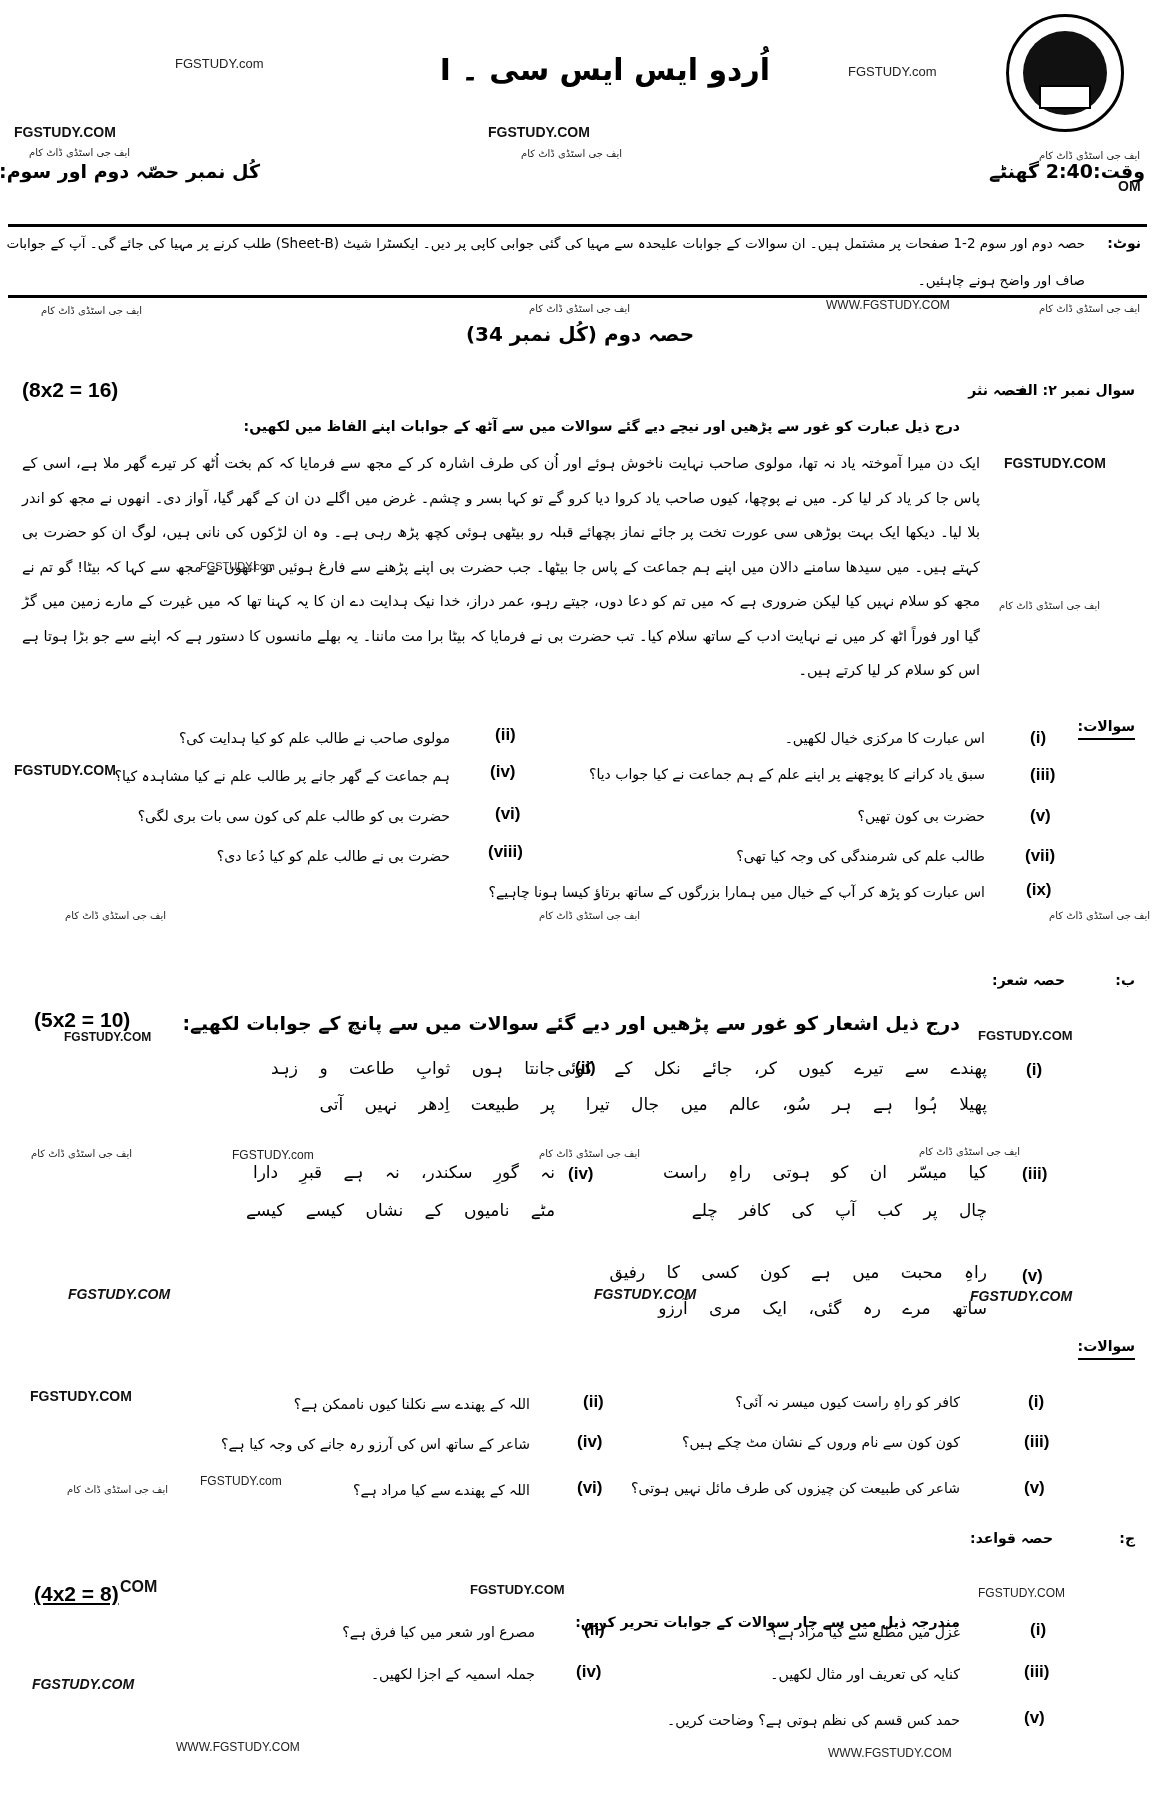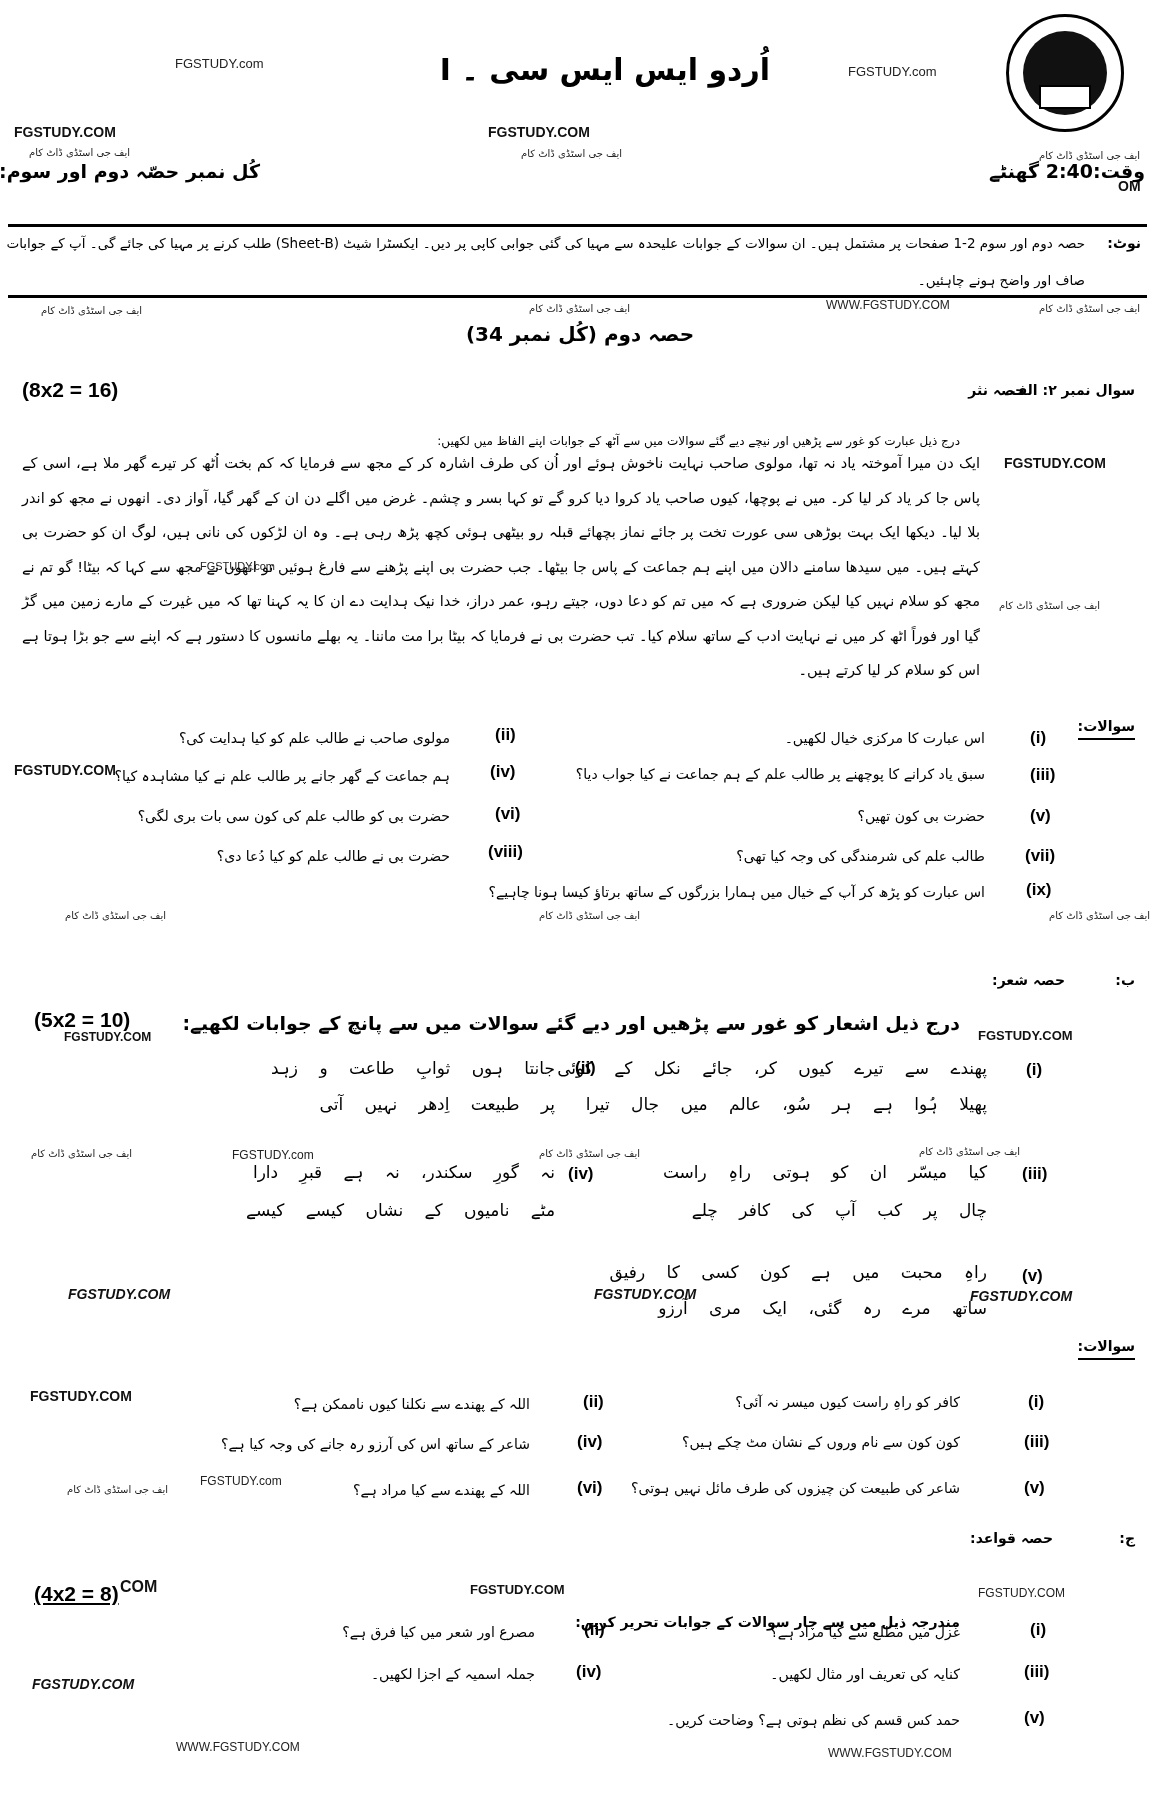--- a/index.html
+++ b/index.html
@@ -67,38 +67,38 @@
 <div class="abs wm-ur" style="left:22px;top:305px;width:120px;">ایف جی اسٹڈی ڈاٹ کام</div>
 <div class="abs wm-ur" style="left:510px;top:303px;width:120px;">ایف جی اسٹڈی ڈاٹ کام</div>
 <div class="abs wm" style="left:826px;top:298px;font-size:12px;">WWW.FGSTUDY.COM</div>
 <div class="abs wm-ur" style="left:1010px;top:303px;width:130px;">ایف جی اسٹڈی ڈاٹ کام</div>
 
 <div class="abs ur" style="left:420px;top:322px;width:320px;text-align:center;font-size:20px;font-weight:bold;">حصہ دوم (کُل نمبر 34)</div>
 
 <div class="abs marks" style="left:22px;top:378px;">(8x2 = 16)</div>
 <div class="abs ur" style="right:20px;top:382px;font-size:14px;font-weight:bold;">سوال نمبر ۲: الف۔</div>
 <div class="abs ur" style="right:130px;top:382px;font-size:14px;font-weight:bold;">حصہ نثر</div>
-<div class="abs ur" style="right:195px;top:418px;font-size:12px;font-weight:normal;margin-top:16px;">درج ذیل عبارت کو غور سے پڑھیں اور نیچے دیے گئے سوالات میں سے آٹھ کے جوابات اپنے الفاظ میں لکھیں:</div>
+<div class="abs ur" style="right:195px;top:418px;font-size:14px;font-weight:bold;">درج ذیل عبارت کو غور سے پڑھیں اور نیچے دیے گئے سوالات میں سے آٹھ کے جوابات اپنے الفاظ میں لکھیں:</div>
 
 <div class="abs wmb" style="left:1004px;top:455px;">FGSTUDY.COM</div>
 <div class="abs wm-ur" style="left:1000px;top:600px;width:100px;">ایف جی اسٹڈی ڈاٹ کام</div>
 <div class="abs wm" style="left:200px;top:560px;font-size:11px;">FGSTUDY.com</div>
 
 <div class="abs para" style="left:22px;top:446px;width:958px;">ایک دن میرا آموختہ یاد نہ تھا، مولوی صاحب نہایت ناخوش ہوئے اور اُن کی طرف اشارہ کر کے مجھ سے فرمایا کہ کم بخت اُٹھ کر تیرے گھر ملا ہے، اسی کے پاس جا کر یاد کر لیا کر۔ میں نے پوچھا، کیوں صاحب یاد کروا دیا کرو گے تو کہا بسر و چشم۔ غرض میں اگلے دن ان کے گھر گیا، آواز دی۔ انھوں نے مجھ کو اندر بلا لیا۔ دیکھا ایک بہت بوڑھی سی عورت تخت پر جائے نماز بچھائے قبلہ رو بیٹھی ہوئی کچھ پڑھ رہی ہے۔ وہ ان لڑکوں کی نانی ہیں، لوگ ان کو حضرت بی کہتے ہیں۔ میں سیدھا سامنے دالان میں اپنے ہم جماعت کے پاس جا بیٹھا۔ جب حضرت بی اپنے پڑھنے سے فارغ ہوئیں تو انھوں نے مجھ سے کہا کہ بیٹا! گو تم نے مجھ کو سلام نہیں کیا لیکن ضروری ہے کہ میں تم کو دعا دوں، جیتے رہو، عمر دراز، خدا نیک ہدایت دے ان کا یہ کہنا تھا کہ میں غیرت کے مارے زمین میں گڑ گیا اور فوراً اٹھ کر میں نے نہایت ادب کے ساتھ سلام کیا۔ تب حضرت بی نے فرمایا کہ بیٹا برا مت ماننا۔ یہ بھلے مانسوں کا دستور ہے کہ اپنے سے جو بڑا ہوتا ہے اس کو سلام کر لیا کرتے ہیں۔</div>
 
 <div class="abs ur uline" style="right:20px;top:718px;font-size:14px;font-weight:bold;">سوالات:</div>
 
 <div class="abs num" style="left:1030px;top:728px;">(i)</div>
 <div class="abs ur q" style="right:170px;top:730px;">اس عبارت کا مرکزی خیال لکھیں۔</div>
 <div class="abs num" style="left:495px;top:725px;">(ii)</div>
 <div class="abs ur q" style="right:705px;top:730px;">مولوی صاحب نے طالب علم کو کیا ہدایت کی؟</div>
 
 <div class="abs wmb" style="left:14px;top:762px;">FGSTUDY.COM</div>
 <div class="abs num" style="left:1030px;top:765px;">(iii)</div>
-<div class="abs ur q" style="right:170px;top:766px;">سبق یاد کرانے کا پوچھنے پر طالب علم کے ہم جماعت نے کیا جواب دیا؟</div>
+<div class="abs ur q" style="right:170px;top:766px;">سبق یاد کرانے کا پوچھنے پر اپنے علم کے ہم جماعت نے کیا جواب دیا؟</div>
 <div class="abs num" style="left:490px;top:762px;">(iv)</div>
 <div class="abs ur q" style="right:705px;top:768px;">ہم جماعت کے گھر جانے پر طالب علم نے کیا مشاہدہ کیا؟</div>
 
 <div class="abs num" style="left:1030px;top:806px;">(v)</div>
 <div class="abs ur q" style="right:170px;top:808px;">حضرت بی کون تھیں؟</div>
 <div class="abs num" style="left:495px;top:804px;">(vi)</div>
 <div class="abs ur q" style="right:705px;top:808px;">حضرت بی کو طالب علم کی کون سی بات بری لگی؟</div>
 
 <div class="abs num" style="left:1025px;top:846px;text-align:center;">(vii)</div>
 <div class="abs ur q" style="right:170px;top:848px;">طالب علم کی شرمندگی کی وجہ کیا تھی؟</div>

